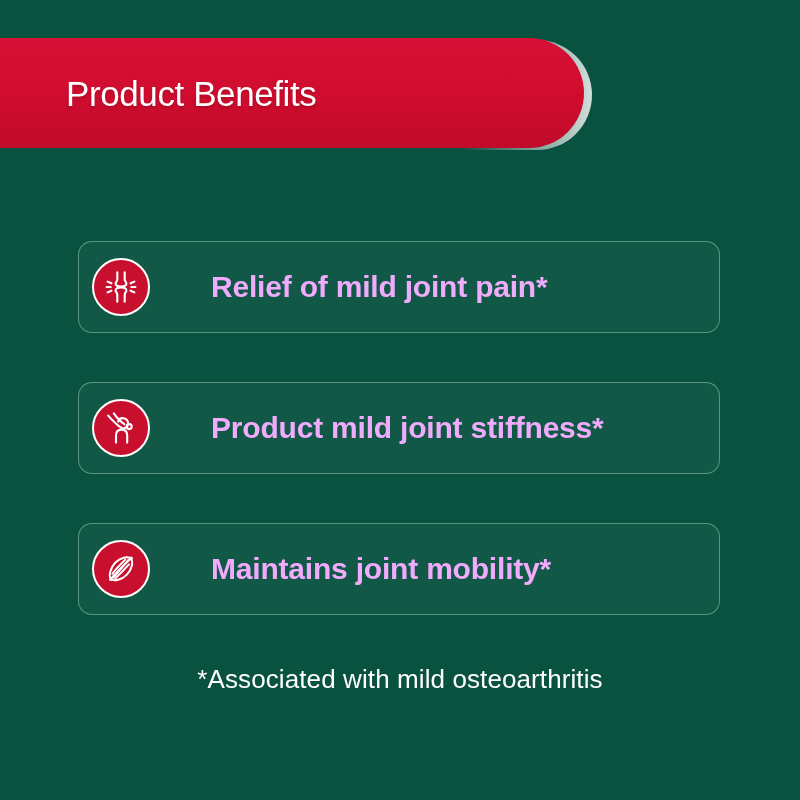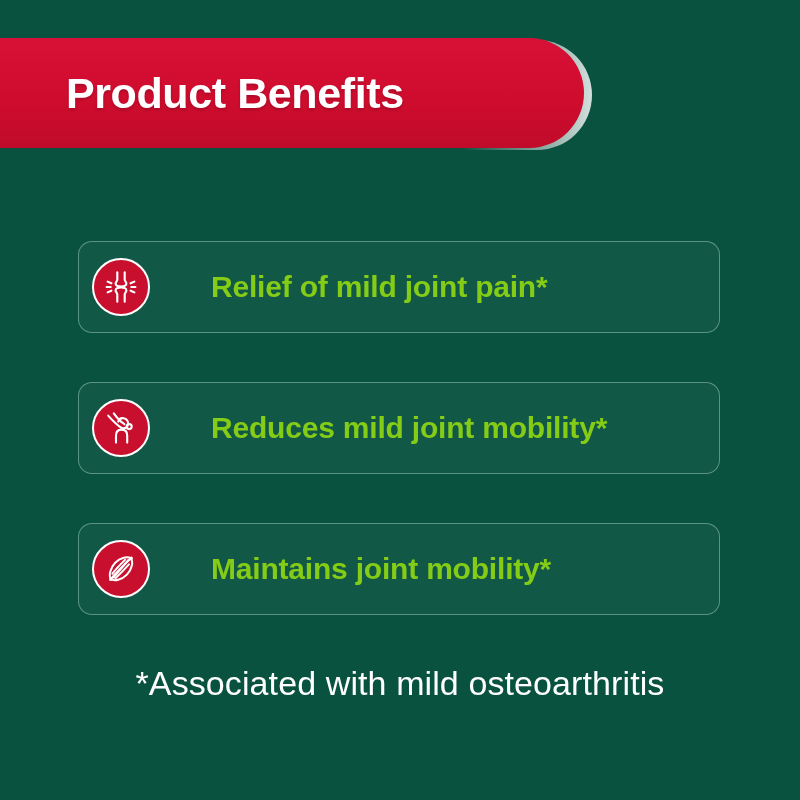--- a/index.html
+++ b/index.html
@@ -42,22 +42,22 @@
     height: 110px;
     border-top-right-radius: 55px;
     border-bottom-right-radius: 55px;
     background: #d40f34;
     background-image: linear-gradient(180deg, #d81037 0%, #cf0c2e 55%, #c10b2b 100%);
     display: flex;
     align-items: center;
   }
   .banner-title {
     color: #ffffff;
-    font-size: 43px;
-    font-weight: bold;
+    font-size: 35px;
+    font-weight: normal;
     letter-spacing: -0.4px;
     margin-left: 66px;
     line-height: 1;
     text-shadow: 0 2px 3px rgba(0,0,0,0.18);
   }
 
   
   .cards {
     position: absolute;
     left: 78px;
@@ -88,37 +88,37 @@
     border: 2.5px solid #ffffff;
     box-sizing: border-box;
     display: flex;
     align-items: center;
     justify-content: center;
   }
   .icon-badge svg { display: block; }
 
   .card-label {
     margin-left: 132px;
-    color: #84cc16;
+    color: #f0abfc;
     font-size: 30px;
     font-weight: bold;
     letter-spacing: -0.2px;
     line-height: 1.05;
     white-space: nowrap;
   }
 
   
   .footnote {
     position: absolute;
     left: 0;
     top: 664px;
     width: 800px;
     text-align: center;
     color: #ffffff;
-    font-size: 34px;
+    font-size: 26px;
     font-weight: normal;
     letter-spacing: 0.1px;
   }
 </style>
 </head>
 <body>
 
 <div class="banner-wrap">
   <div class="banner-shadow"></div>
   <div class="banner">
@@ -160,21 +160,21 @@
           <path d="M19.6 19.0 C22.6 20.0 25.4 18.4 26.0 15.6 C26.7 12.3 24.6 9.6 21.6 9.2 C18.9 8.8 16.8 10.4 16.2 12.6"></path>
 
           <path d="M11.8 4.4 C15.2 9.2 18.8 13.0 22.4 15.2"></path>
 
           <path d="M14.0 33.6 L14.0 26.4 C14.0 23.0 16.0 20.6 19.6 20.6 C23.2 20.6 25.2 23.0 25.2 26.4 L25.2 33.6"></path>
 
           <circle cx="27.2" cy="17.6" r="2.5"></circle>
         </g>
       </svg>
     </div>
-    <div class="card-label">Reduces mild joint mobility*</div>
+    <div class="card-label">Product mild joint stiffness*</div>
   </div>
 
   <div class="card">
     <div class="icon-badge">
       <svg width="38" height="38" viewBox="0 0 38 38" aria-hidden="true">
         <g fill="none" stroke="#ffffff" stroke-width="2" stroke-linecap="round" stroke-linejoin="round">
 
           <path d="M28.8 8.6 C24.8 12.0 12.6 24.2 9.0 29.0 C6.4 25.8 8.2 18.0 13.2 12.8 C18.2 7.6 25.6 6.0 28.8 8.6 Z"></path>
           <path d="M28.8 8.6 C31.6 11.8 30.0 19.4 24.9 24.6 C19.8 29.8 12.2 31.6 9.0 29.0"></path>
 

